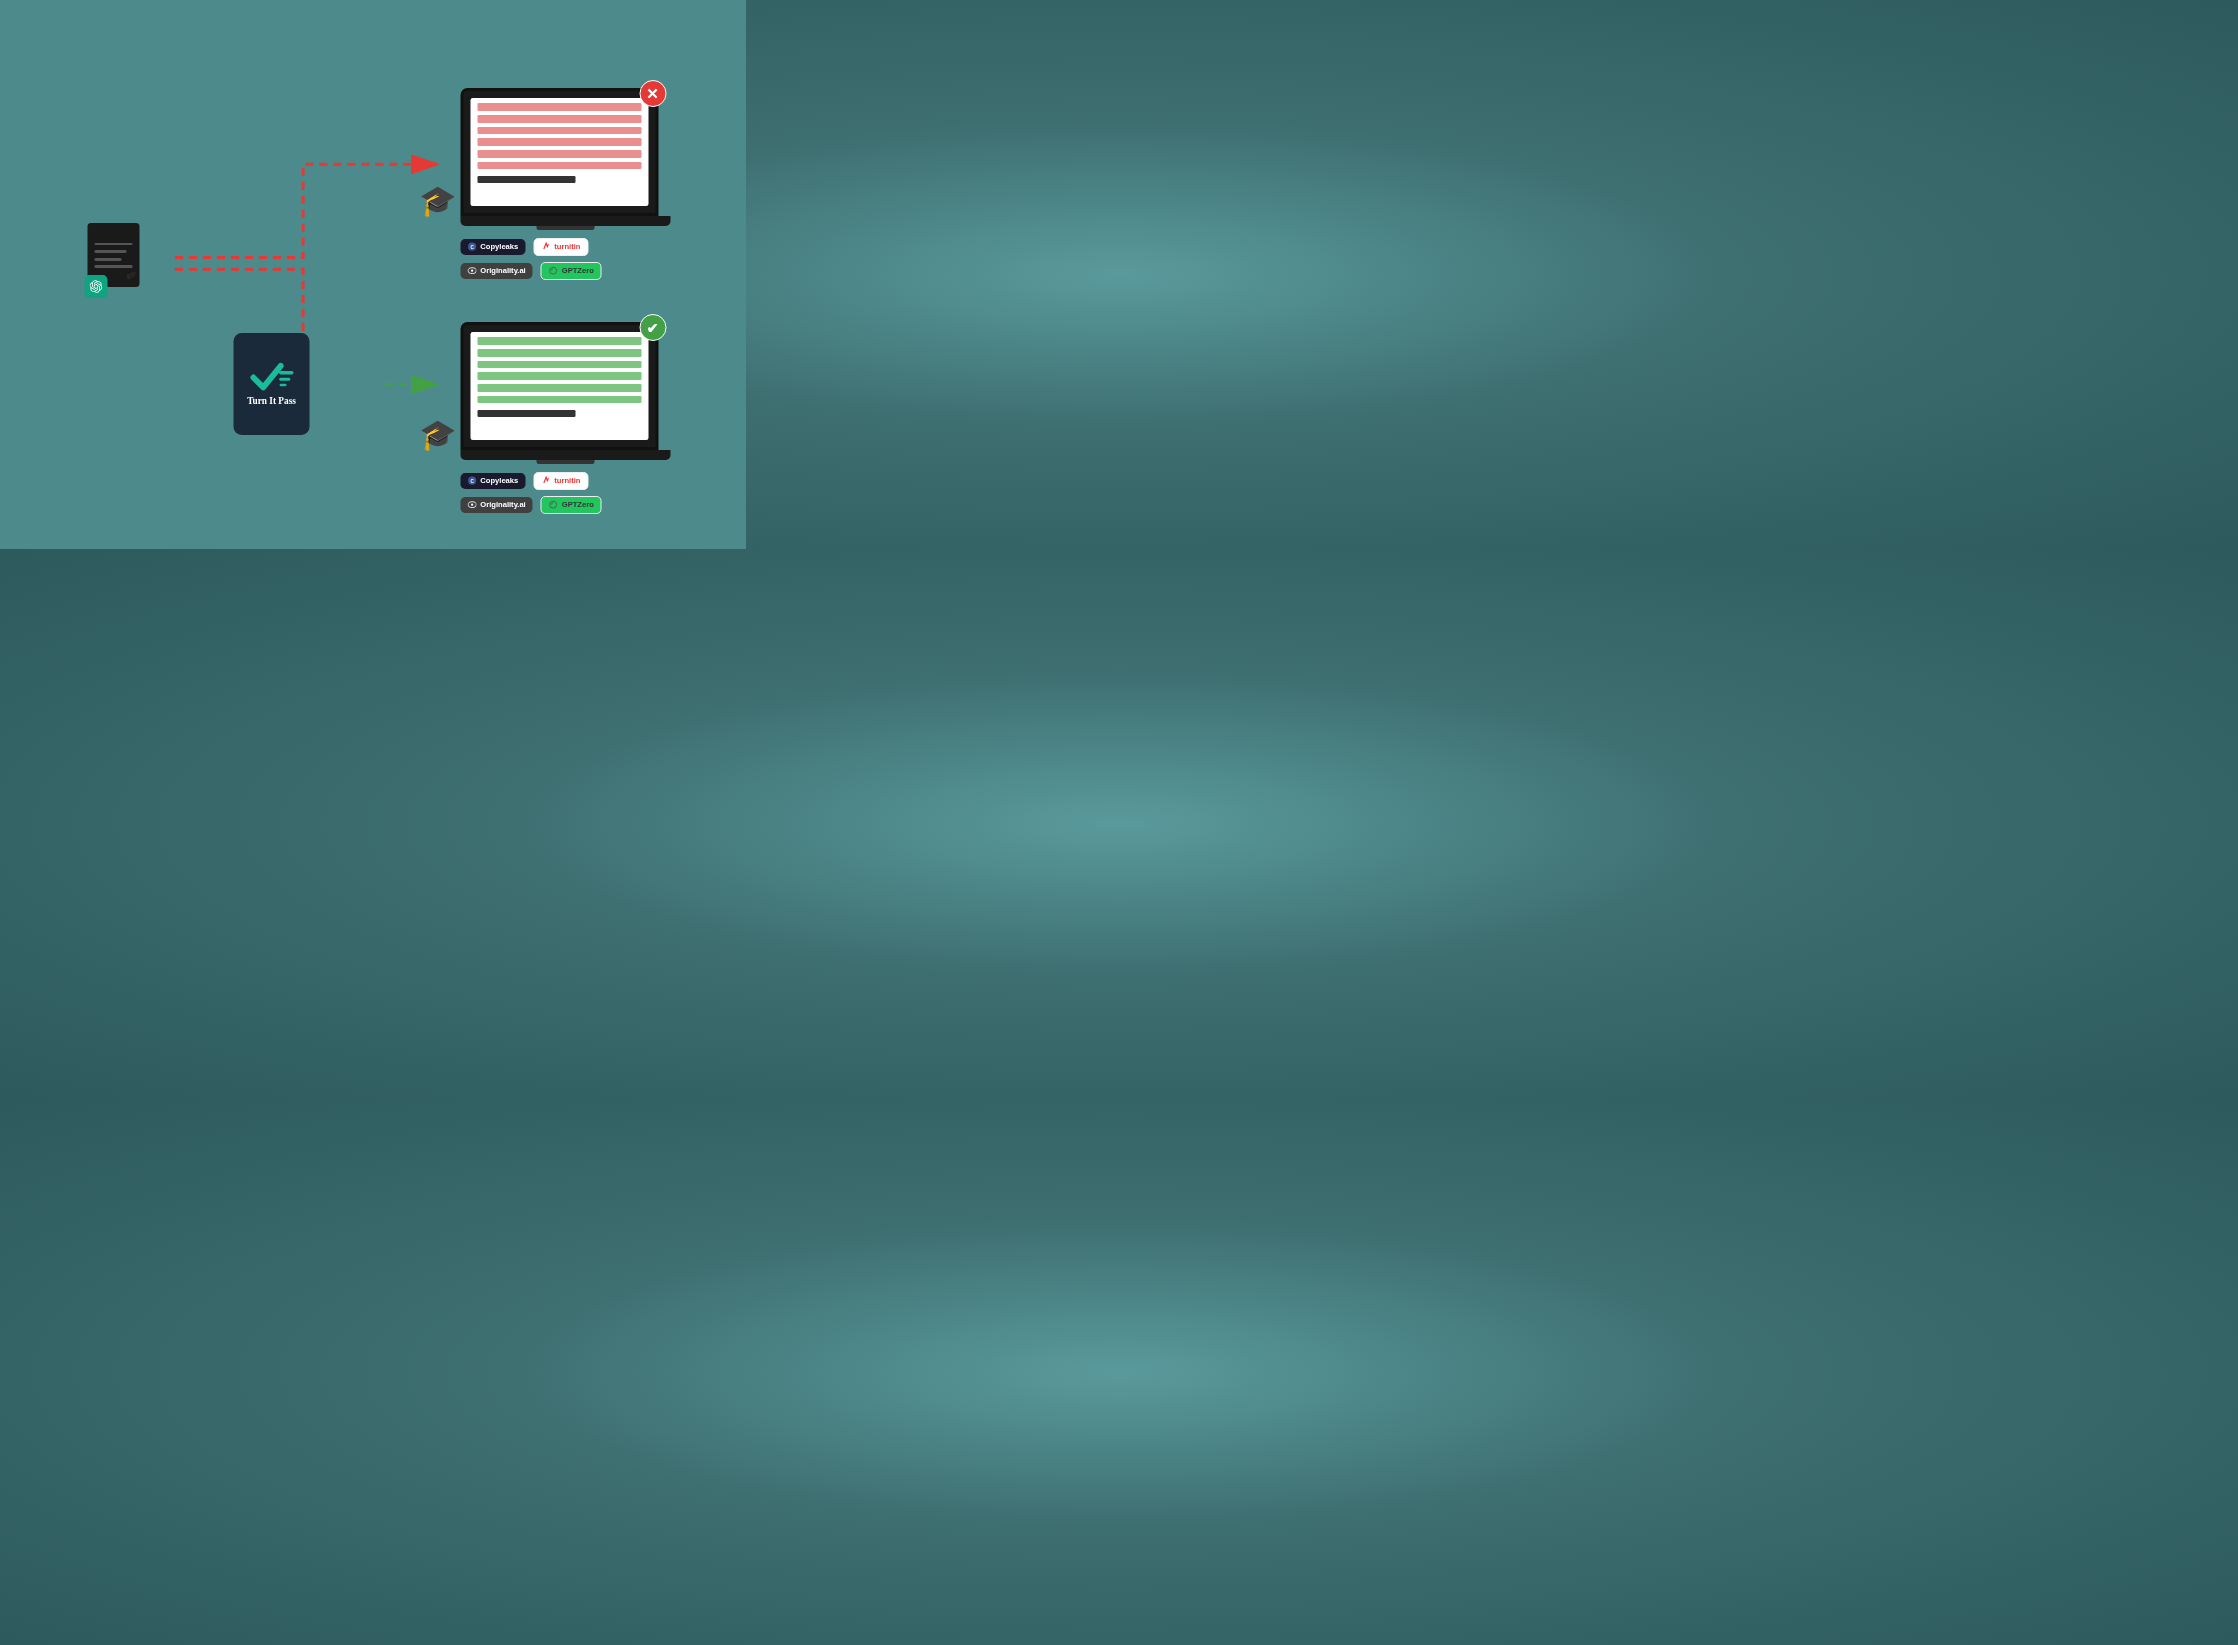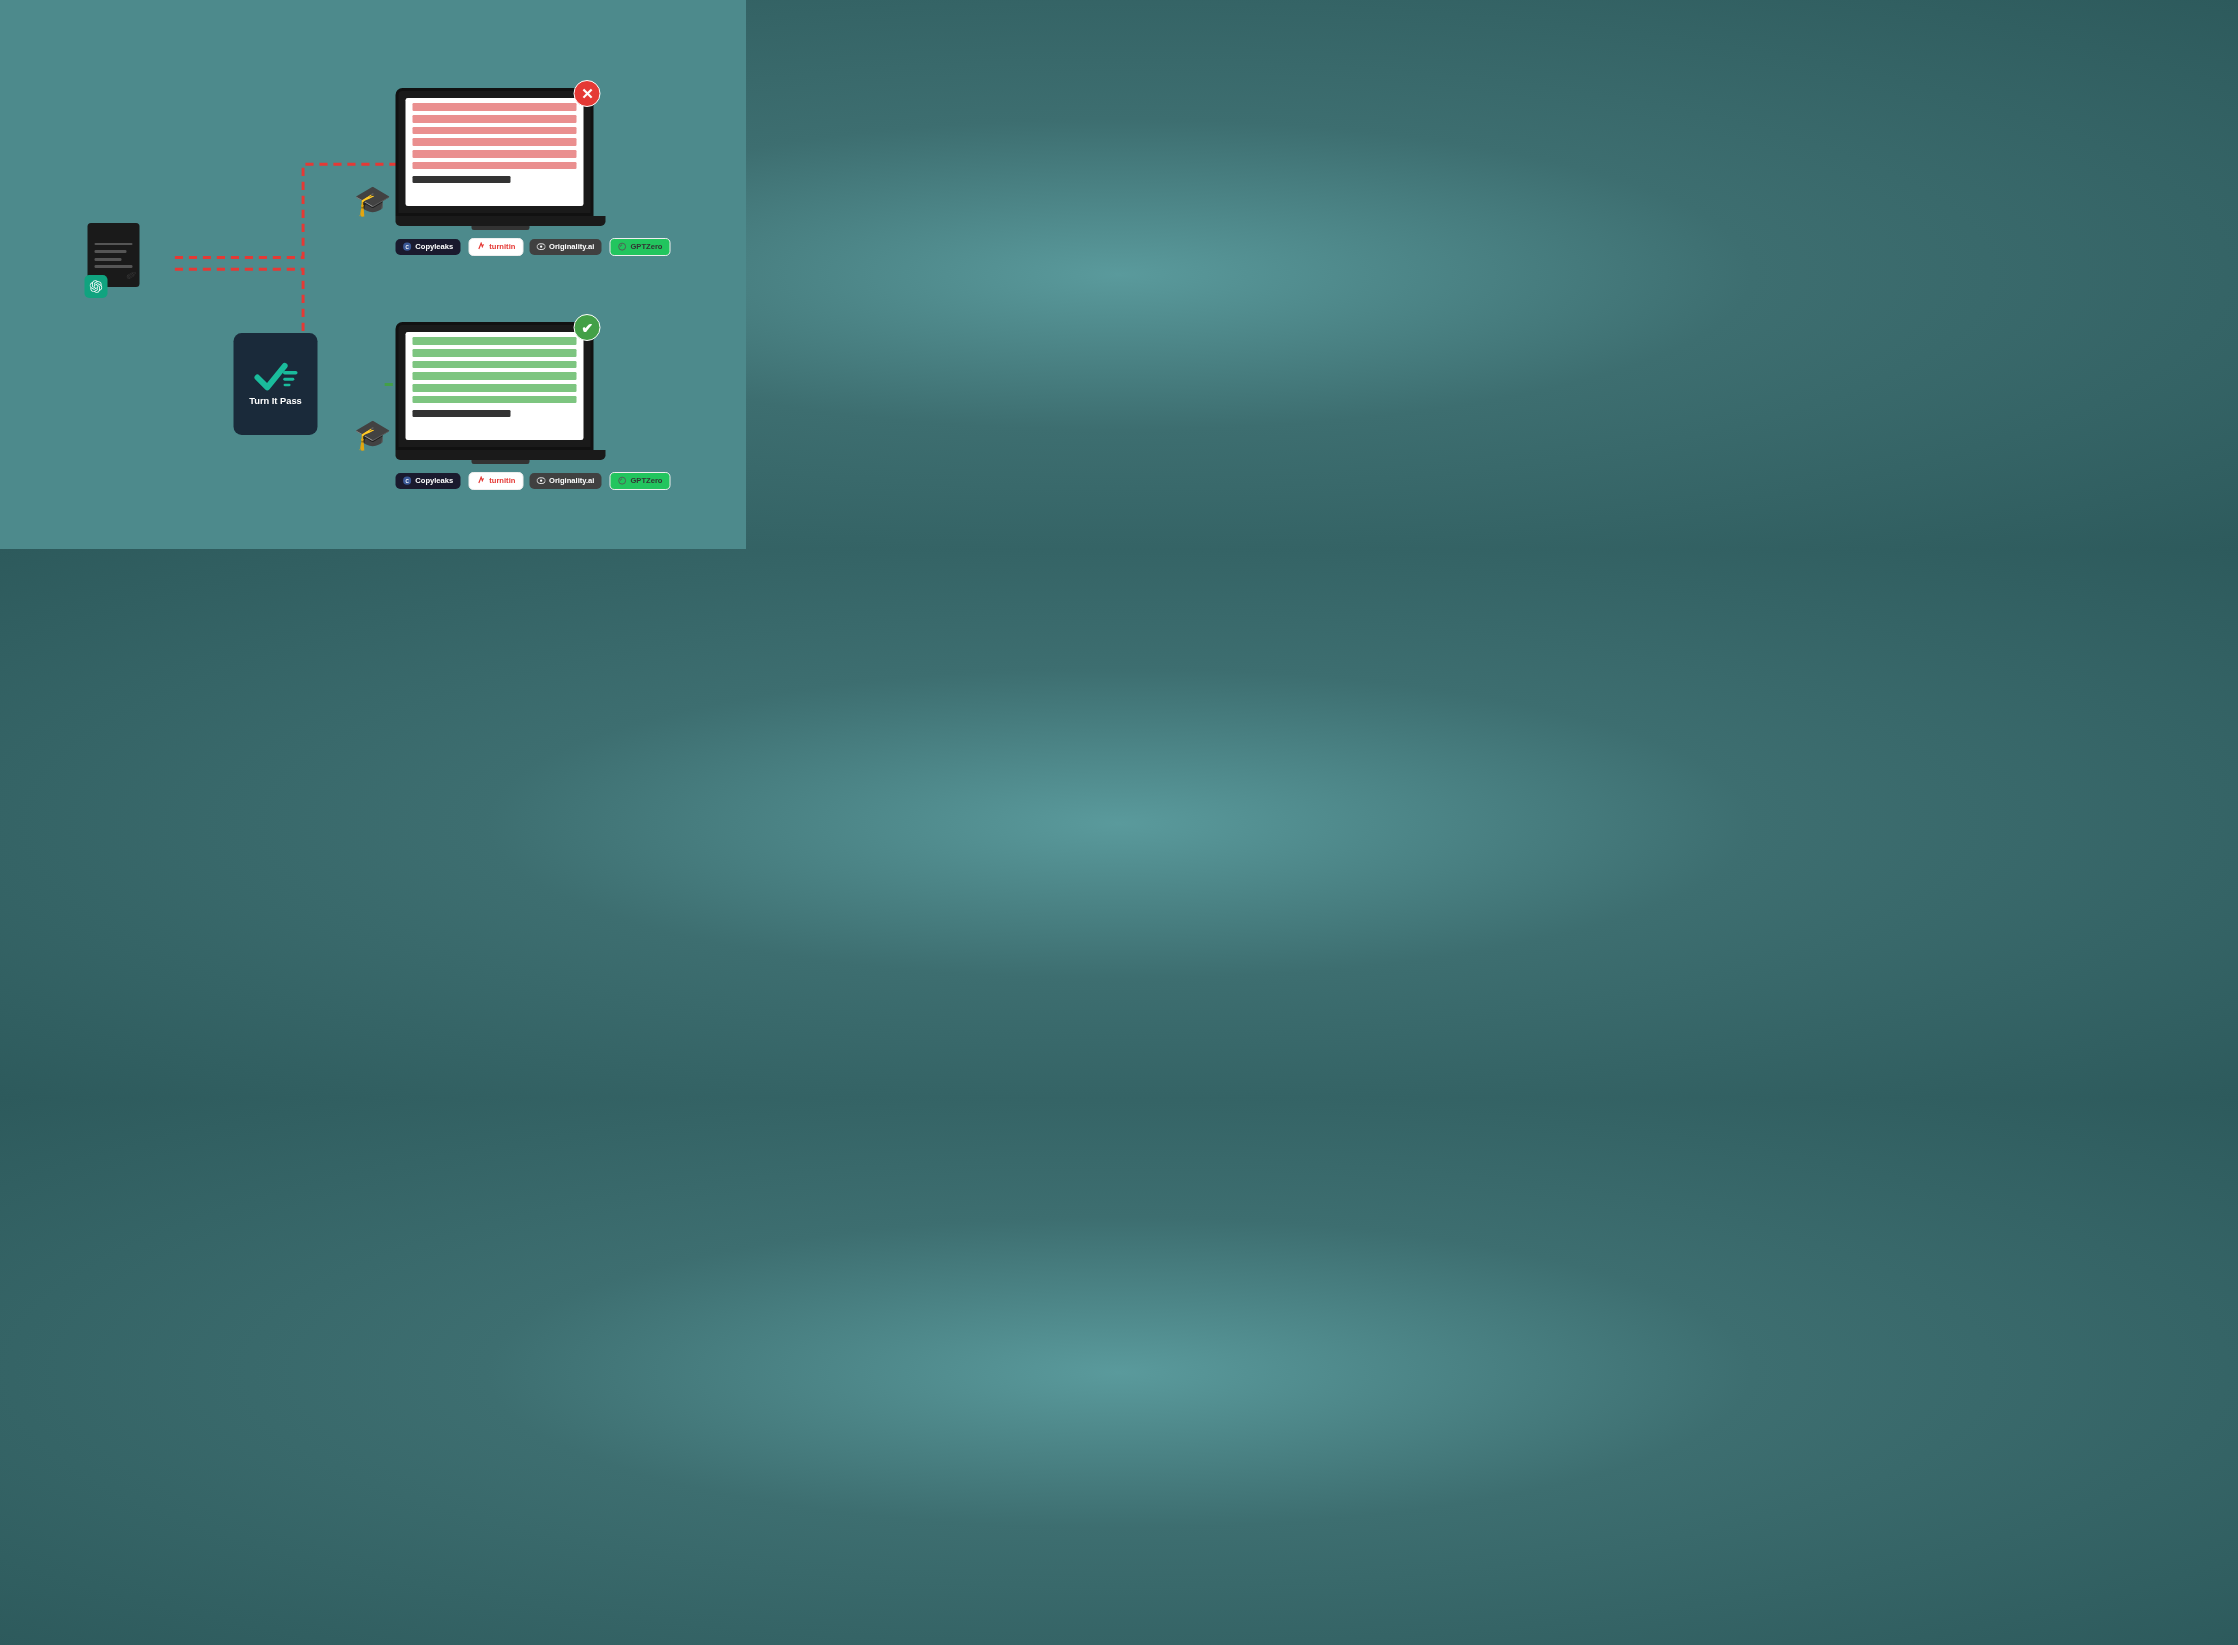--- a/index.html
+++ b/index.html
@@ -200,21 +200,21 @@
       color: white;
       font-size: 14px;
       font-weight: bold;
       border: 1.7px solid white;
       z-index: 10;
     }
 
     
     .logos-row {
       display: flex;
-      flex-direction: row;
+      flex-direction: column;
       gap: 5.8px;
       margin-top: 5.8px;
     }
 
     .logos-line {
       display: flex;
       gap: 8.2px;
       align-items: center;
     }
 
@@ -248,30 +248,31 @@
       background: #22c55e;
       color: #333;
       border: 0.6px solid #eee;
     }
 
     
     .turnit-box {
       position: absolute;
       left: 181px;
       top: 297px;
-      width: 84px;
+      width: 76px;
       height: 102px;
       background: #1a2a3a;
       border-radius: 8.2px;
       display: flex;
       flex-direction: column;
       align-items: center;
       justify-content: center;
       gap: 4.7px;
       padding: 8.2px;
+      font-family: Liberation Serif, serif;
     }
 
     .turnit-label {
       color: white;
       font-size: 9.3px;
       font-weight: bold;
       text-align: center;
       line-height: 1.2;
     }
 

